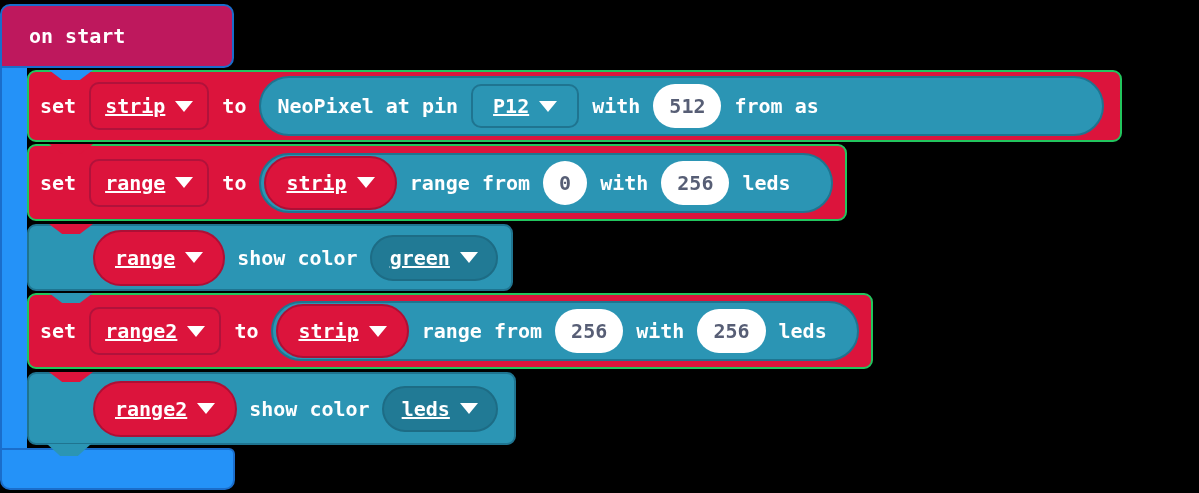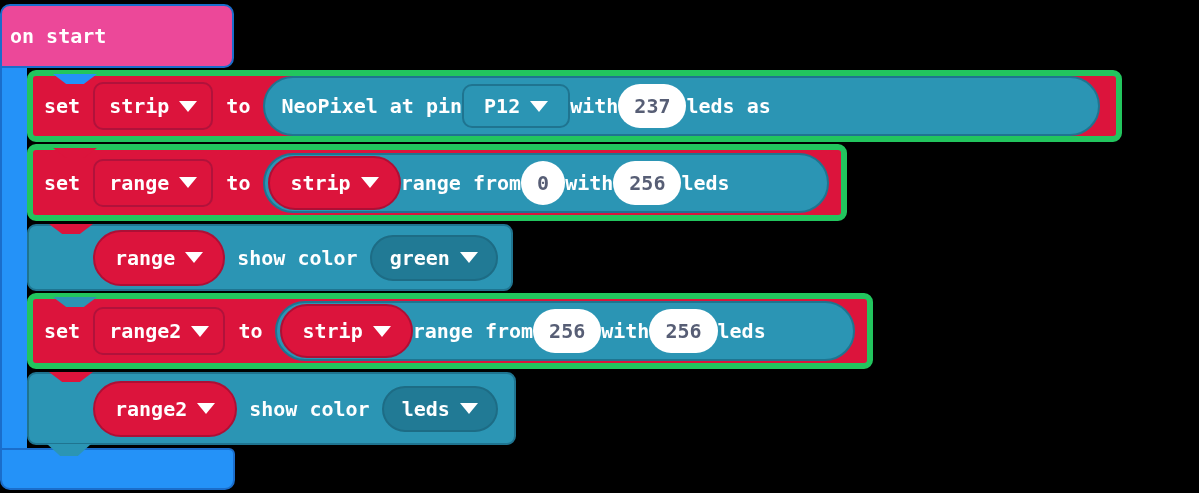--- a/index.html
+++ b/index.html
@@ -6,38 +6,38 @@
   .canvas{
     position:relative; width:1199px; height:493px; background:#000000;
     overflow:hidden;
     font-family:"DejaVu Sans Mono", monospace; font-weight:bold; font-size:20px; color:#ffffff;
   }
   .canvas *{box-sizing:border-box;}
 
   
   .hat{
     position:absolute; left:0; top:4px; width:234px; height:64px;
-    background:#ec4899; border:2px solid #1A6DCB; border-radius:10px 10px 10px 2px;
-    display:flex; align-items:center; padding-left:8px; z-index:1;
+    background:#be185d; border:2px solid #1A6DCB; border-radius:10px 10px 10px 2px;
+    display:flex; align-items:center; padding-left:27px; z-index:1;
   }
   .spine{
     position:absolute; left:0; top:64px; width:27px; height:386px;
     background:#2492F8; border-left:2px solid #1A6DCB; z-index:0;
   }
   .bottombar{
     position:absolute; left:0; top:448px; width:235px; height:42px;
     background:#2492F8; border:2px solid #1A6DCB; border-radius:2px 6px 10px 10px; z-index:1;
   }
 
   
   .row{
     position:absolute; display:flex; align-items:center; gap:13px;
     padding-left:11px; z-index:2;
   }
-  .red{ background:#DC143C; border:6px solid #22c55e; border-radius:9px; }
+  .red{ background:#DC143C; border:2px solid #22c55e; border-radius:9px; }
   .teal{ background:#2B95B4; border:2px solid #1F7490; border-radius:9px; }
 
   #row1{ left:27px; top:70px;  width:1095px; height:72px; }
   #row2{ left:27px; top:144px; width:820px;  height:77px; }
   #row3{ left:27px; top:224px; width:486px;  height:67px; padding-left:64px; gap:12px; }
   #row4{ left:27px; top:293px; width:846px;  height:76px; }
   #row5{ left:27px; top:372px; width:489px;  height:73px; padding-left:64px; gap:12px; }
 
   
   .notch{
@@ -52,21 +52,21 @@
     position:absolute; left:47px; top:444px; width:44px; height:12px;
     background:#2B95B4; clip-path:polygon(0 0,100% 0,70% 100%,30% 100%); z-index:3;
   }
 
   
   .lbl{ white-space:nowrap; }
   .caret{
     width:0; height:0; border-left:9px solid transparent; border-right:9px solid transparent;
     border-top:11px solid #ffffff; display:inline-block;
   }
-  .dd{ display:flex; align-items:center; gap:10px; white-space:nowrap; }
+  .dd{ display:flex; align-items:center; gap:10px; white-space:nowrap;text-decoration:underline; }
   .dd-rect-red{
     border:2px solid #B1123B; border-radius:10px; padding:0 14px; height:48px;
   }
   .dd-rect-teal{
     border:2px solid #1F7490; border-radius:10px; padding:0 20px; height:44px;
   }
   .pill-red{
     background:#DC143C; border:2px solid #AE0F35; border-radius:999px;
     padding:0 20px; height:54px; display:flex; align-items:center; gap:10px; white-space:nowrap;
   }
@@ -74,21 +74,21 @@
   .pill-dark{
     background:#217A95; border:2px solid #1D6C85; border-radius:999px;
     padding:0 18px; height:46px; display:flex; align-items:center; white-space:nowrap;
   }
   .oval{
     background:#ffffff; color:#575E75; border-radius:999px; padding:0 16px; height:44px;
     display:flex; align-items:center; white-space:nowrap;
   }
   .reporter{
     background:#2B95B4; border:2px solid #1F7490; border-radius:999px; height:60px;
-    display:flex; align-items:center; padding:0 16px; flex:1; margin-right:12px;
+    display:flex; align-items:center; gap:13px; padding:0 16px; flex:1; margin-right:12px;
     min-width:0;
   }
   .reporter.has-pill{ padding-left:3px; }
   #row1 .reporter{ margin-right:16px; }
 </style>
 </head>
 <body>
 
 <div class="canvas">
 
@@ -107,22 +107,22 @@
       <span class="caret"></span>
     </span>
     <span class="lbl">to</span>
     <div class="reporter">
       <span class="lbl">NeoPixel at pin</span>
       <span class="dd dd-rect-teal">
         <span>P12</span>
         <span class="caret"></span>
       </span>
       <span class="lbl">with</span>
-      <span class="oval">237</span>
-      <span class="lbl">leds as</span>
+      <span class="oval">512</span>
+      <span class="lbl">from as</span>
     </div>
   </div>
 
   <div class="row red" id="row2">
     <div class="notch notch-red"></div>
     <span class="lbl">set</span>
     <span class="dd dd-rect-red">
       <span>range</span>
       <span class="caret"></span>
     </span>

